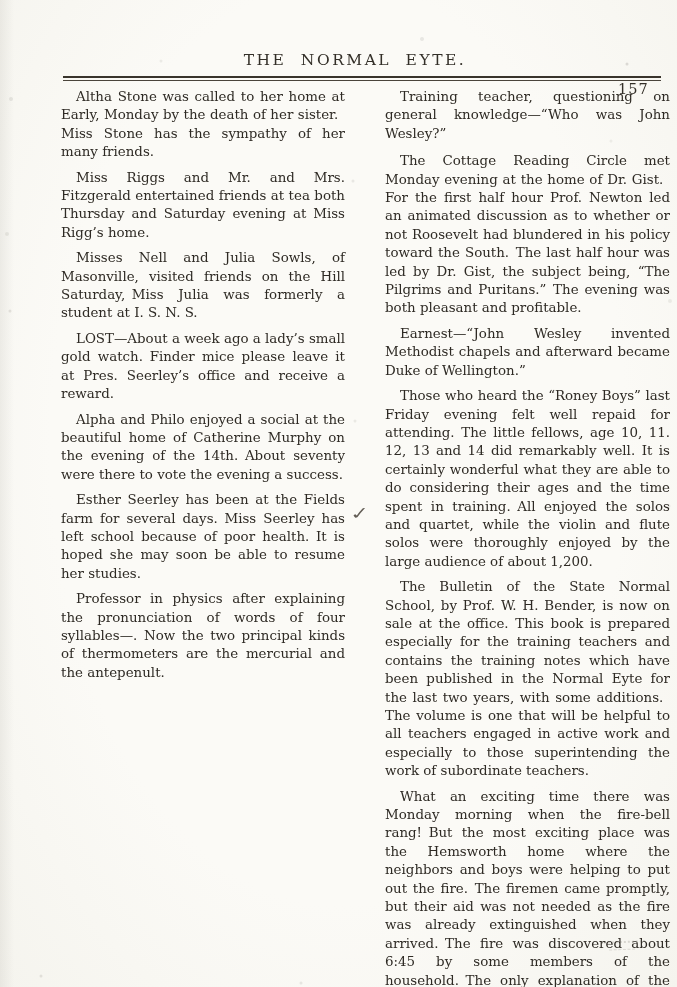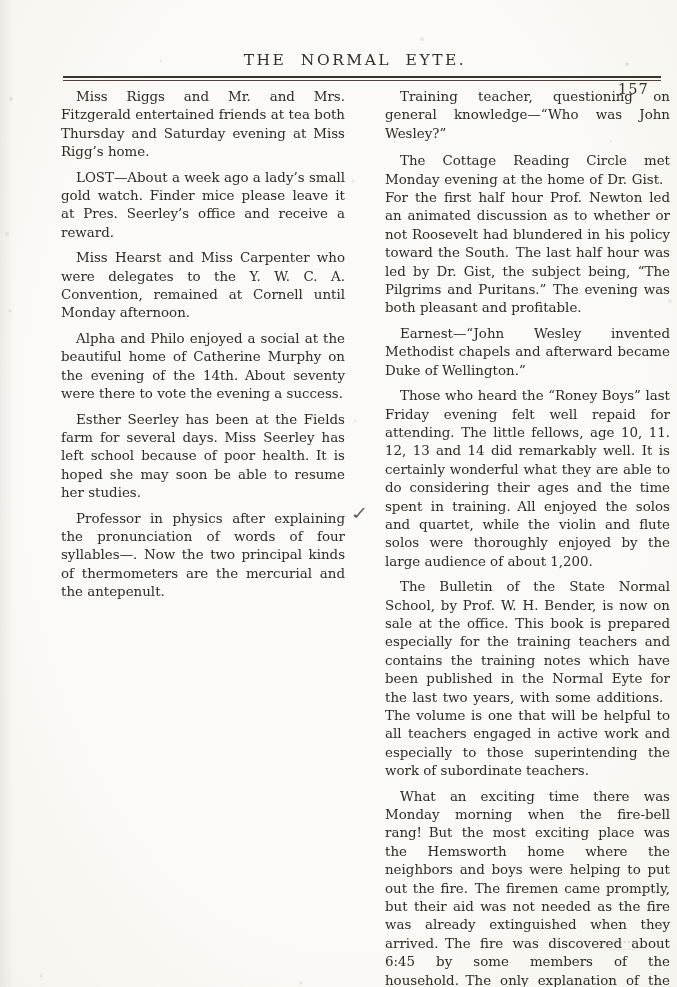--- a/index.html
+++ b/index.html
@@ -116,23 +116,24 @@
 
   <div class="masthead">THE NORMAL EYTE.</div>
 
   <div class="page-number">157</div>
 
   <div class="rule"></div>
 
   <div class="columns">
 
     <div class="col col-left">
+      <p>Altha Stone was called to her home at Early, Monday by the death of her sister. Miss Stone has the sympathy of her many friends.</p>
       <p>Miss Riggs and Mr. and Mrs. Fitzgerald entertained friends at tea both Thursday and Saturday evening at Miss Rigg’s home.</p>
+      <p>Misses Nell and Julia Sowls, of Masonville, visited friends on the Hill Saturday, Miss Julia was formerly a student at I. S. N. S.</p>
       <p>LOST—About a week ago a lady’s small gold watch. Finder mice please leave it at Pres. Seerley’s office and receive a reward.</p>
-      <p>Miss Hearst and Miss Carpenter who were delegates to the Y. W. C. A. Convention, remained at Cornell until Monday afternoon.</p>
       <p>Alpha and Philo enjoyed a social at the beautiful home of Catherine Murphy on the evening of the 14th. About seventy were there to vote the evening a success.</p>
       <p>Esther Seerley has been at the Fields farm for several days. Miss Seerley has left school because of poor health. It is hoped she may soon be able to resume her studies.</p>
       <p>Professor in physics after explaining the pronunciation of words of four syllables—. Now the two principal kinds of thermometers are the mercurial and the antepenult.</p>
 
     </div>
 
     <div class="col col-right">
       <p class="dialogue">Training teacher, questioning on general knowledge—“Who was John Wesley?”</p>
       <p>The Cottage Reading Circle met Monday evening at the home of Dr. Gist. For the first half hour Prof. Newton led an animated discussion as to whether or not Roosevelt had blundered in his policy toward the South. The last half hour was led by Dr. Gist, the subject being, “The Pilgrims and Puritans.” The evening was both pleasant and profitable.</p>
       <p>Earnest—“John Wesley invented Methodist chapels and afterward became Duke of Wellington.”</p>

